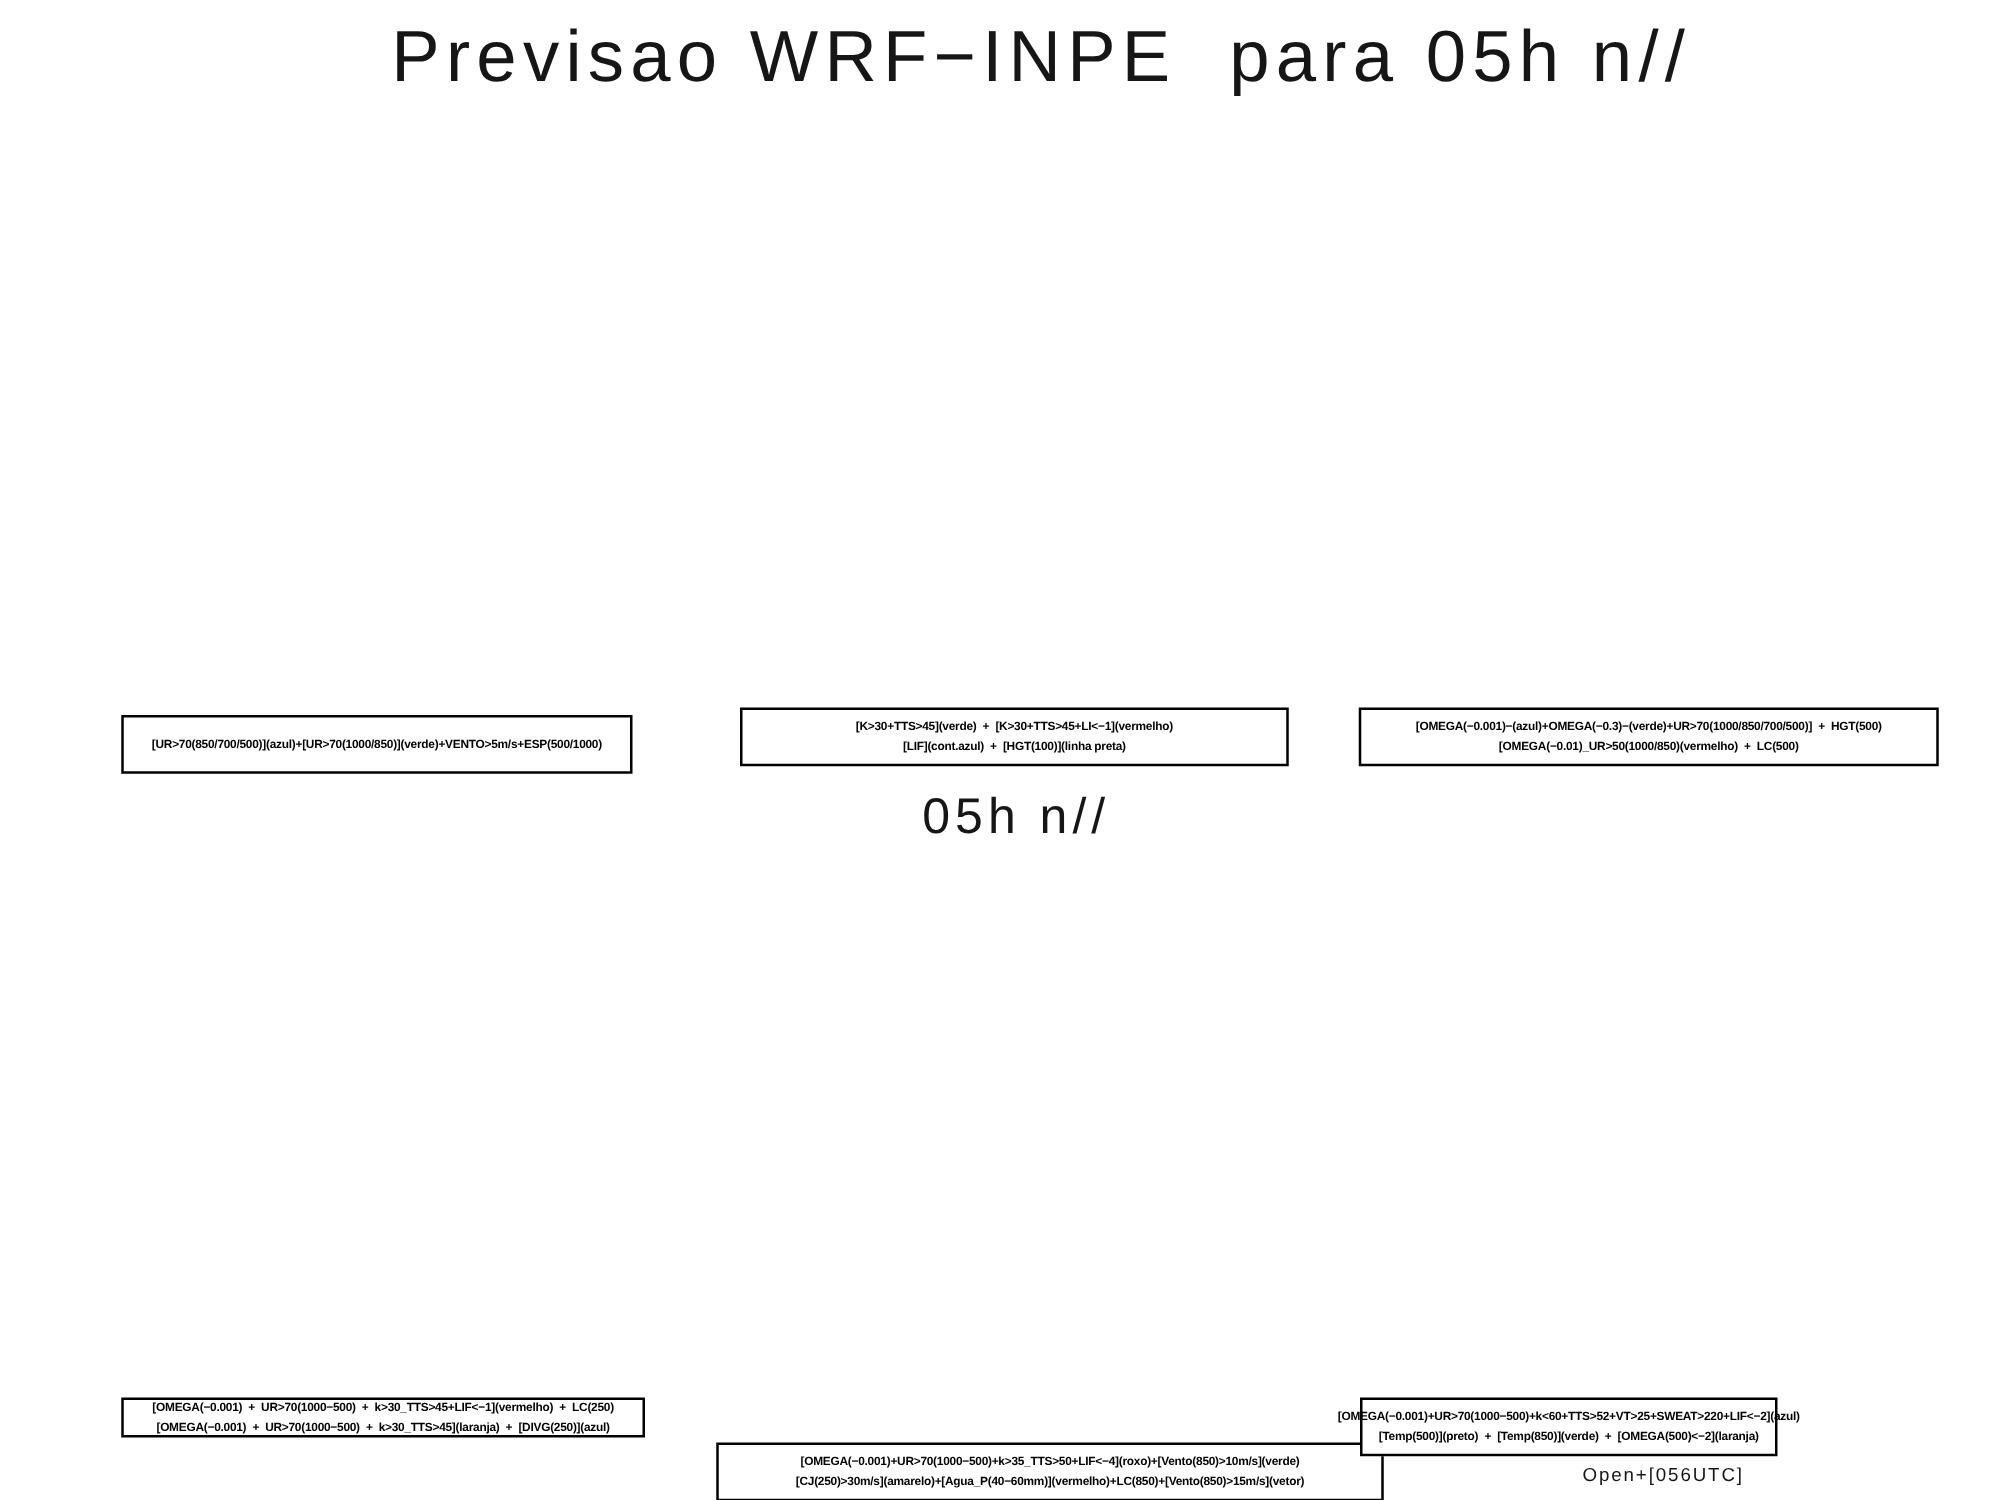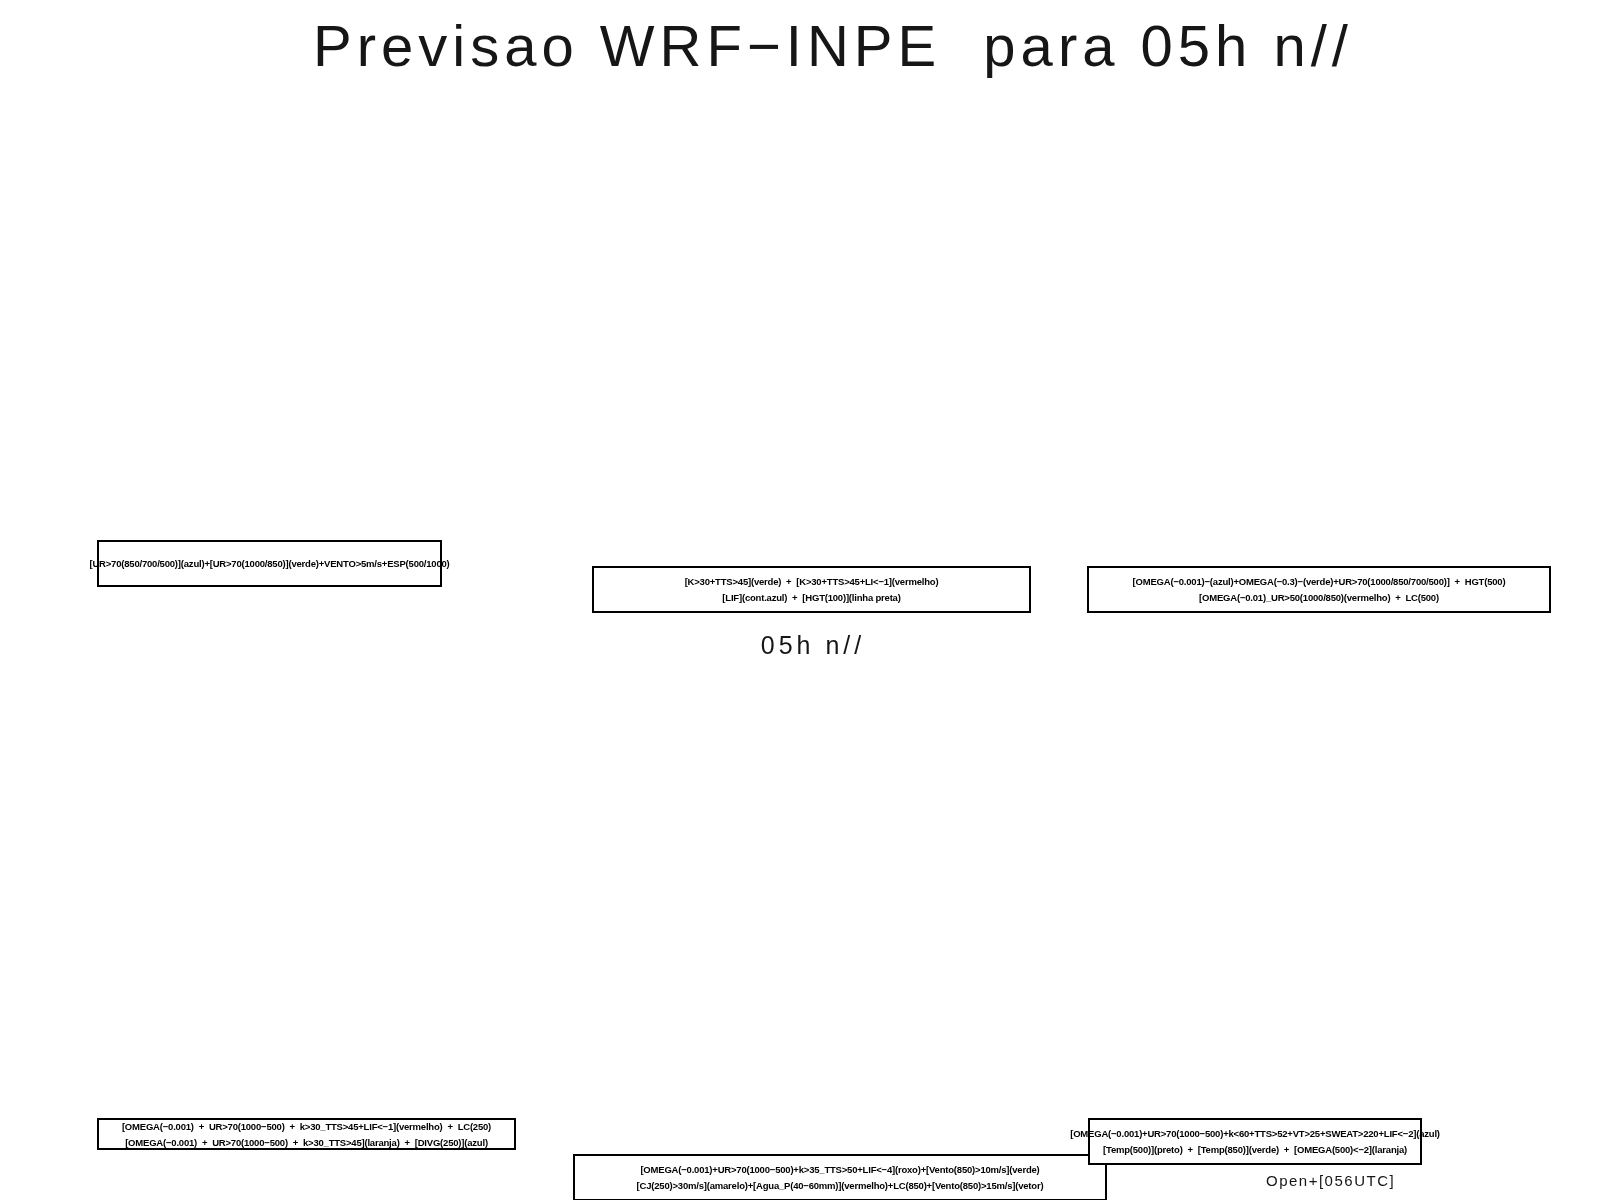--- a/index.html
+++ b/index.html
@@ -28,30 +28,30 @@
     gap:1px;
   }
   .legend-line{
     font-weight:bold;
     font-size:9.5px;
     line-height:15px;
     letter-spacing:-0.2px;
     color:#000;
     white-space:pre;
   }
-  #box-t1{left:97px;top:540px;width:345px;height:47px}
+  #box-t1{left:97px;top:572px;width:409px;height:47px}
   #box-t2{left:592px;top:566px;width:439px;height:47px}
   #box-t3{left:1087px;top:566px;width:464px;height:47px}
   #box-b1{left:97px;top:1118px;width:419px;height:32px}
   #box-b2{left:573px;top:1154px;width:534px;height:47px}
   #box-b3{left:1088px;top:1118px;width:334px;height:47px}
   .center-label{
     position:absolute;top:631px;left:0;width:1600px;
     text-align:center;text-indent:26px;
-    font-size:25px;letter-spacing:4px;
+    font-size:40px;letter-spacing:4px;
     color:#161616;white-space:pre;
   }
   .footer-label{
     position:absolute;top:1172px;left:1266px;
     font-size:15px;letter-spacing:1.5px;
     color:#161616;white-space:pre;
   }
 </style>
 </head>
 <body>

